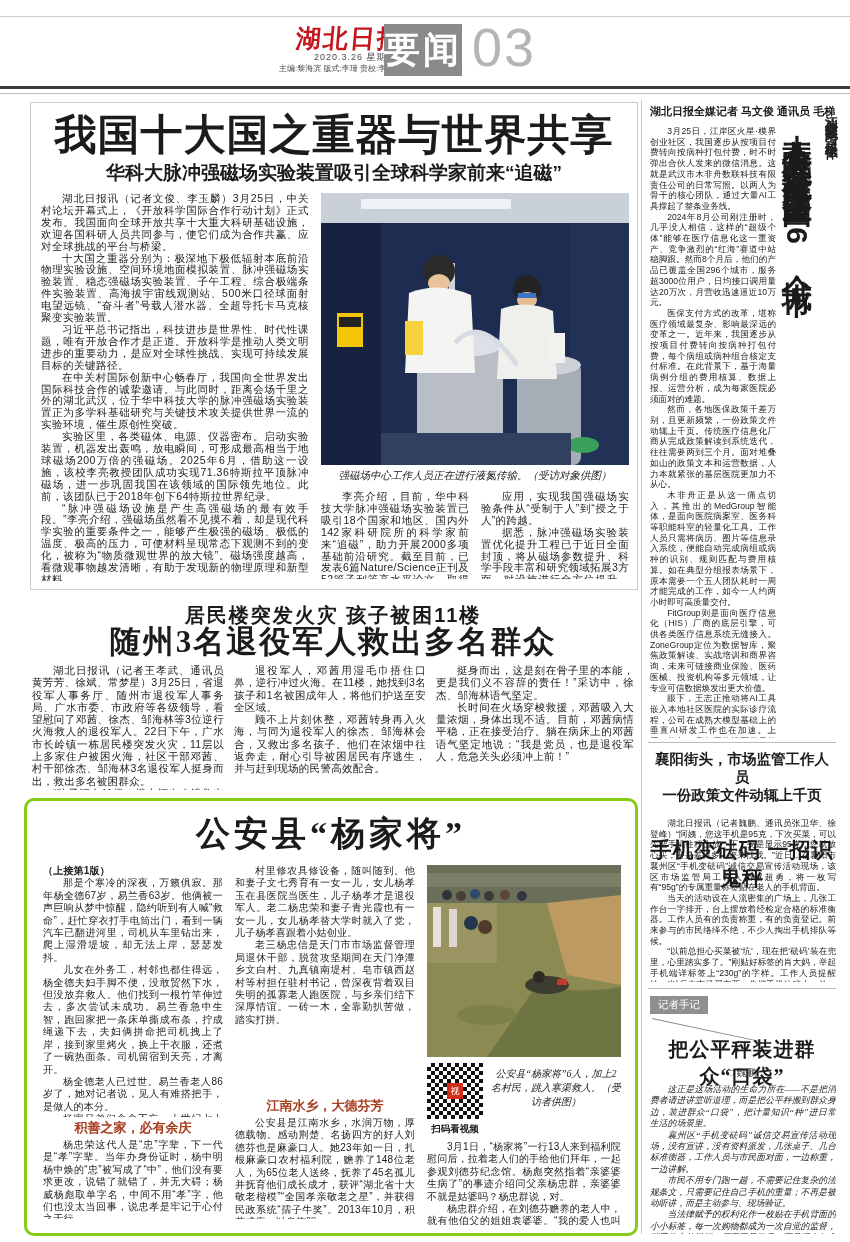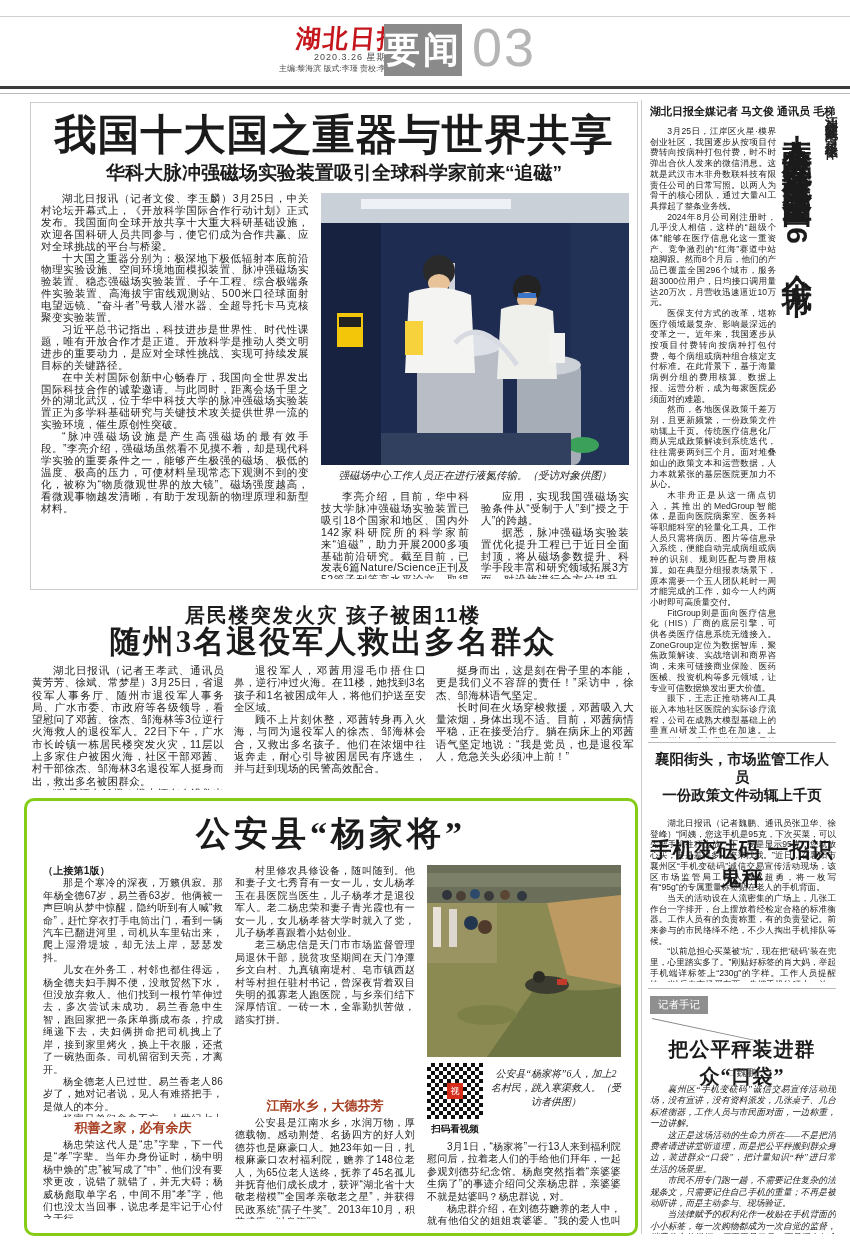--- a/index.html
+++ b/index.html
@@ -92,20 +92,21 @@
   <div class="abs header-rule2"></div>
 
   <div class="abs lead-box">
     <div class="abs lead-h1 center">我国十大国之重器与世界共享</div>
     <div class="abs lead-deck center">华科大脉冲强磁场实验装置吸引全球科学家前来“追磁”</div>
     <div class="abs lead-col1 col">
         <p class="para">湖北日报讯（记者文俊、李玉麟）3月25日，中关村论坛开幕式上，《开放科学国际合作行动计划》正式发布。我国面向全球开放共享十大重大科研基础设施，欢迎各国科研人员共同参与，使它们成为合作共赢、应对全球挑战的平台与桥梁。</p>
         <p class="para">十大国之重器分别为：极深地下极低辐射本底前沿物理实验设施、空间环境地面模拟装置、脉冲强磁场实验装置、稳态强磁场实验装置、子午工程、综合极端条件实验装置、高海拔宇宙线观测站、500米口径球面射电望远镜、“奋斗者”号载人潜水器、全超导托卡马克核聚变实验装置。</p>
         <p class="para">习近平总书记指出，科技进步是世界性、时代性课题，唯有开放合作才是正道。开放科学是推动人类文明进步的重要动力，是应对全球性挑战、实现可持续发展目标的关键路径。</p>
         <p class="para">在中关村国际创新中心畅春厅，我国向全世界发出国际科技合作的诚挚邀请。与此同时，距离会场千里之外的湖北武汉，位于华中科技大学的脉冲强磁场实验装置正为多学科基础研究与关键技术攻关提供世界一流的实验环境，催生原创性突破。</p>
+        <p class="para">实验区里，各类磁体、电源、仪器密布。启动实验装置，机器发出轰鸣，放电瞬间，可形成最高相当于地球磁场200万倍的强磁场。2025年6月，借助这一设施，该校李亮教授团队成功实现71.36特斯拉平顶脉冲磁场，进一步巩固我国在该领域的国际领先地位。此前，该团队已于2018年创下64特斯拉世界纪录。</p>
         <p class="para">“脉冲强磁场设施是产生高强磁场的最有效手段。”李亮介绍，强磁场虽然看不见摸不着，却是现代科学实验的重要条件之一，能够产生极强的磁场、极低的温度、极高的压力，可使材料呈现常态下观测不到的变化，被称为“物质微观世界的放大镜”。磁场强度越高，看微观事物越发清晰，有助于发现新的物理原理和新型材料。</p>
       </div>
 
     <div class="abs lead-photo">
       <svg width="308" height="272" viewBox="0 0 308 272">
         <rect width="308" height="272" fill="#1d2c50"></rect>
         <rect width="308" height="30" fill="#c9d0d8"></rect>
         <rect x="40" y="6" width="150" height="10" fill="#eef2f6"></rect>
         <rect x="0" y="30" width="60" height="242" fill="#16223f"></rect>
         <rect x="250" y="30" width="58" height="242" fill="#223256"></rect>
@@ -247,19 +248,19 @@
       <p class="para">当天的活动设在人流密集的广场上，几张工作台一字排开，台上摆放着经检定合格的标准衡器。工作人员有的负责称重，有的负责登记。前来参与的市民络绎不绝，不少人掏出手机排队等候。</p>
       <p class="para">“以前总担心买菜被‘坑’，现在把‘砝码’装在兜里，心里踏实多了。”刚贴好标签的肖大妈，举起手机端详标签上“230g”的字样。工作人员提醒她：“以后去市场买东西，先把手机往秤上一放，如果重量对不上，您就要留个心眼了。”</p>
     </div>
   <div class="abs sb-rule2"></div>
 
   <div class="abs sb3-badge">记者手记</div>
   <div class="abs sb3-badge-line"></div>
   <div class="abs sb3-h1 center">把公平秤装进群众“口袋”</div>
   <div class="abs sb3-byline center">□ 魏鹏</div>
   <div class="abs sb-body3 col">
+      <p class="para">这正是这场活动的生命力所在——不是把消费者请进讲堂听道理，而是把公平秤搬到群众身边，装进群众“口袋”，把计量知识“种”进日常生活的场景里。</p>
       <p class="para">襄州区“手机变砝码”诚信交易宣传活动现场，没有宣讲，没有资料派发，几张桌子、几台标准衡器，工作人员与市民面对面，一边称重，一边讲解。</p>
-      <p class="para">这正是这场活动的生命力所在——不是把消费者请进讲堂听道理，而是把公平秤搬到群众身边，装进群众“口袋”，把计量知识“种”进日常生活的场景里。</p>
       <p class="para">市民不用专门跑一趟，不需要记住复杂的法规条文，只需要记住自己手机的重量；不再是被动听讲，而是主动参与、现场验证。</p>
       <p class="para">当法律赋予的权利化作一枚贴在手机背面的小小标签，每一次购物都成为一次自觉的监督，消费信心的提振，便不再是口号，而是握在每个人手里的那份踏实。</p>
     </div>
 
 </div>
 
 </body></html>

